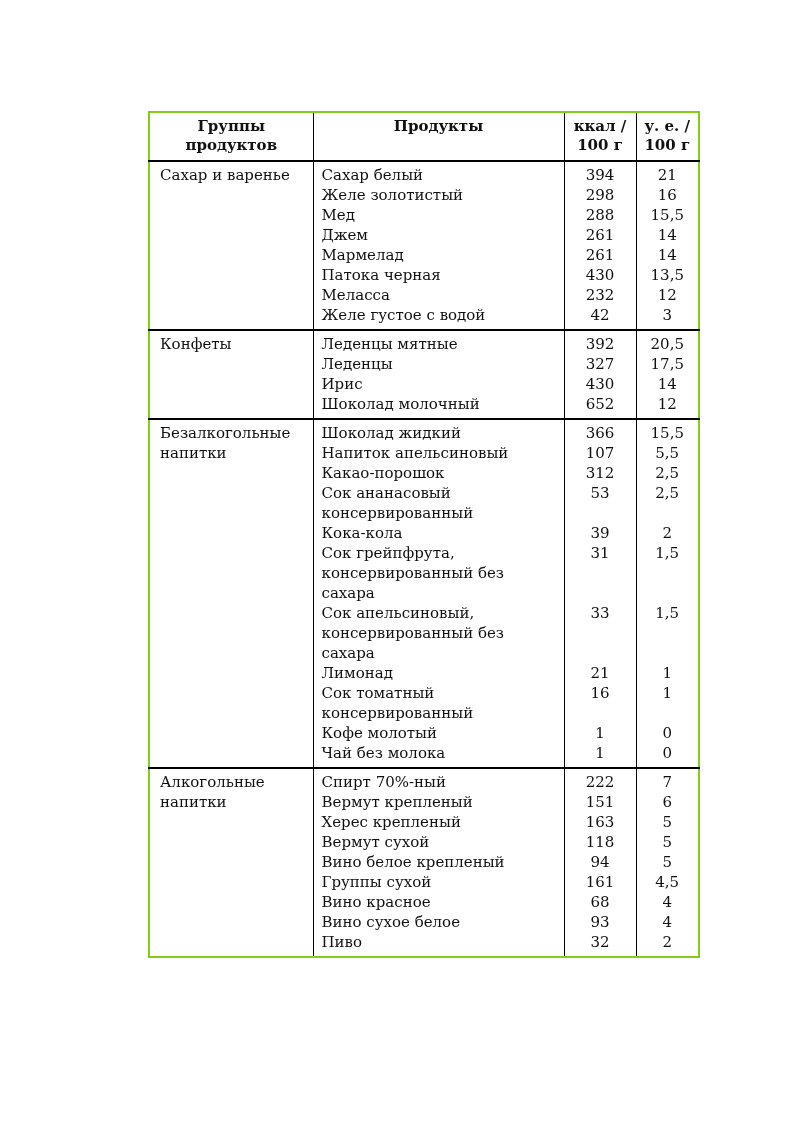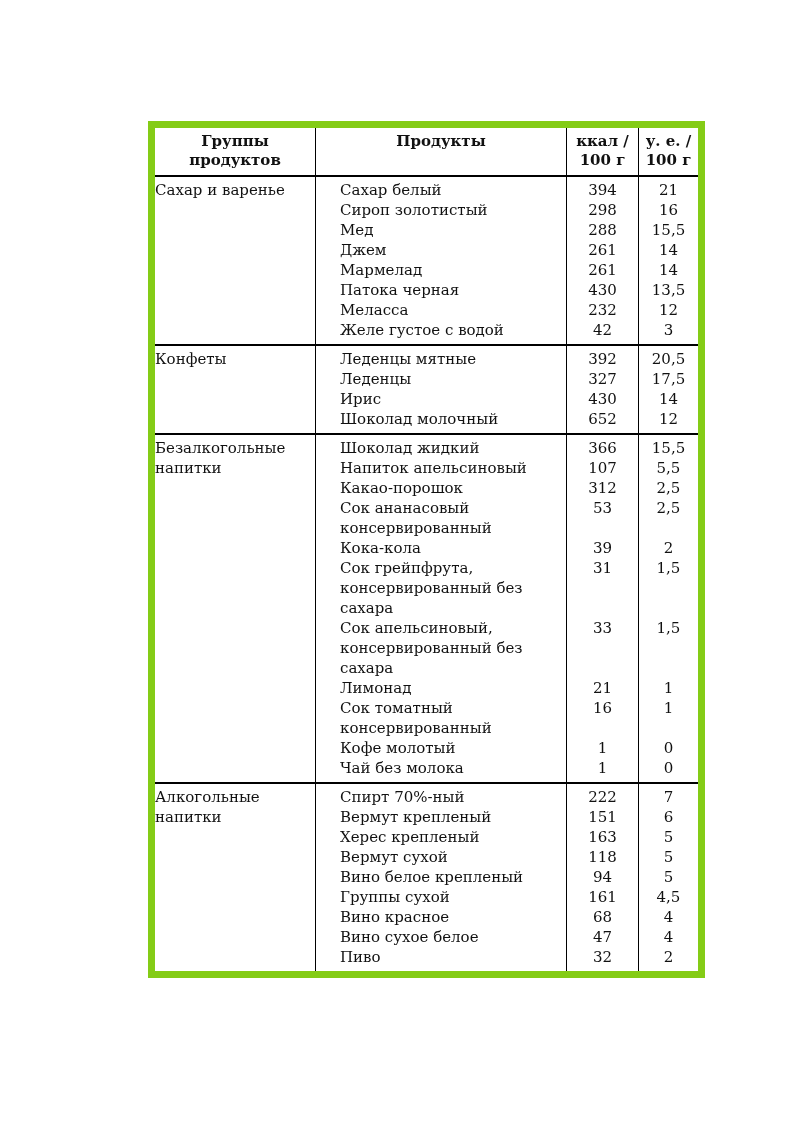--- a/index.html
+++ b/index.html
@@ -11,25 +11,25 @@
     position: relative;
     width: 793px;
     height: 1123px;
     background: #ffffff;
     font-family: "DejaVu Serif", serif;
     color: #111111;
   }
   table.food-table {
     position: absolute;
     left: 148px;
-    top: 121px;
+    top: 111px;
     width: 550px;
     border-collapse: collapse;
     table-layout: fixed;
-    border: 7px solid #84cc16;
+    border: 2px solid #84cc16;
   }
   col.col-group   { width: 164px; }
   col.col-product { width: 251px; }
   col.col-kcal    { width: 72px; }
   col.col-ue      { width: 63px; }
 
   th {
     font-weight: bold;
     font-size: 15px;
     line-height: 19px;
@@ -42,24 +42,25 @@
   th.b-right, td.b-right {
     border-right: 1px solid #000000;
   }
   td {
     font-size: 15px;
     line-height: 20px;
     vertical-align: top;
     padding: 0;
   }
   td.c-group {
+    padding-left: 10px;
     padding-right: 4px;
   }
   td.c-product {
-    padding-left: 24px;
+    padding-left: 8px;
     padding-right: 2px;
     white-space: pre-line;
   }
   td.c-kcal, td.c-ue {
     text-align: center;
   }
   tr.group-start td {
     border-top: 2px solid #000000;
     padding-top: 3px;
   }
@@ -89,21 +90,21 @@
       </tr>
     </thead>
     <tbody>
         <tr class="group-start">
           <td class="c-group b-right" rowspan="8">Сахар и варенье</td>
           <td class="c-product b-right">Сахар белый</td>
           <td class="c-kcal b-right">394</td>
           <td class="c-ue">21</td>
         </tr>
         <tr>
-          <td class="c-product b-right">Сироп золотистый</td>
+          <td class="c-product b-right">Желе золотистый</td>
           <td class="c-kcal b-right">298</td>
           <td class="c-ue">16</td>
         </tr>
         <tr>
           <td class="c-product b-right">Мед</td>
           <td class="c-kcal b-right">288</td>
           <td class="c-ue">15,5</td>
         </tr>
         <tr>
           <td class="c-product b-right">Джем</td>
@@ -242,21 +243,21 @@
           <td class="c-kcal b-right">161</td>
           <td class="c-ue">4,5</td>
         </tr>
         <tr>
           <td class="c-product b-right">Вино красное</td>
           <td class="c-kcal b-right">68</td>
           <td class="c-ue">4</td>
         </tr>
         <tr>
           <td class="c-product b-right">Вино сухое белое</td>
-          <td class="c-kcal b-right">47</td>
+          <td class="c-kcal b-right">93</td>
           <td class="c-ue">4</td>
         </tr>
         <tr class="group-end">
           <td class="c-product b-right">Пиво</td>
           <td class="c-kcal b-right">32</td>
           <td class="c-ue">2</td>
         </tr>
       </tbody>
   </table>
 </div>

